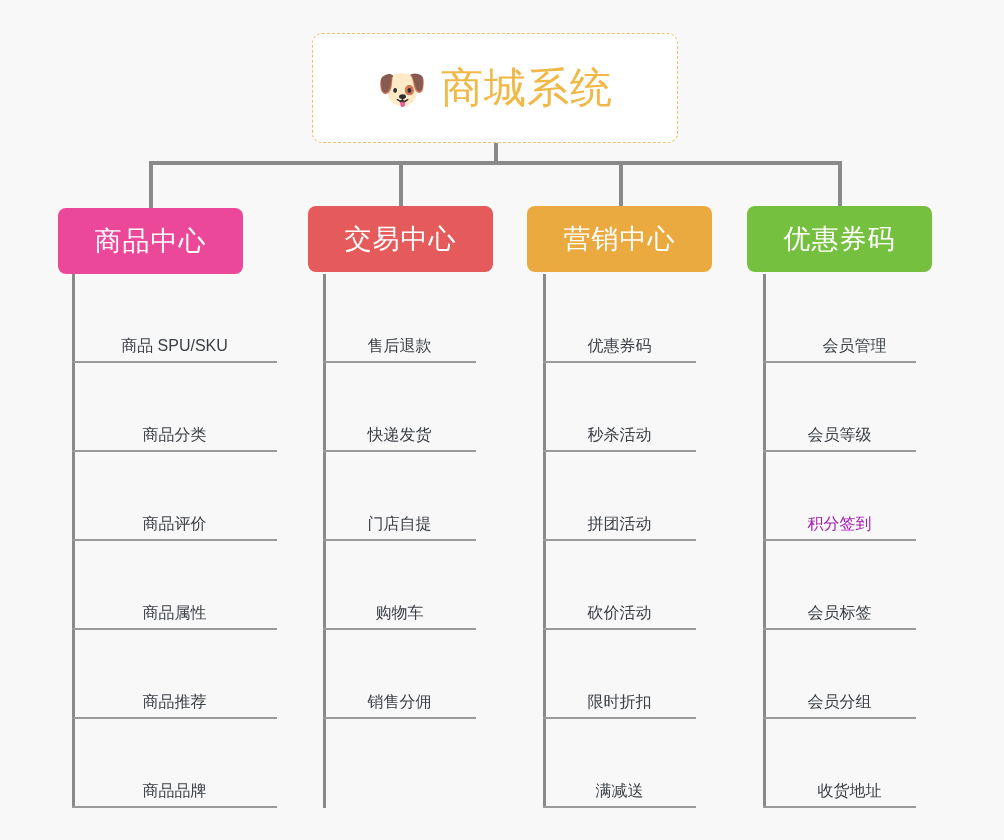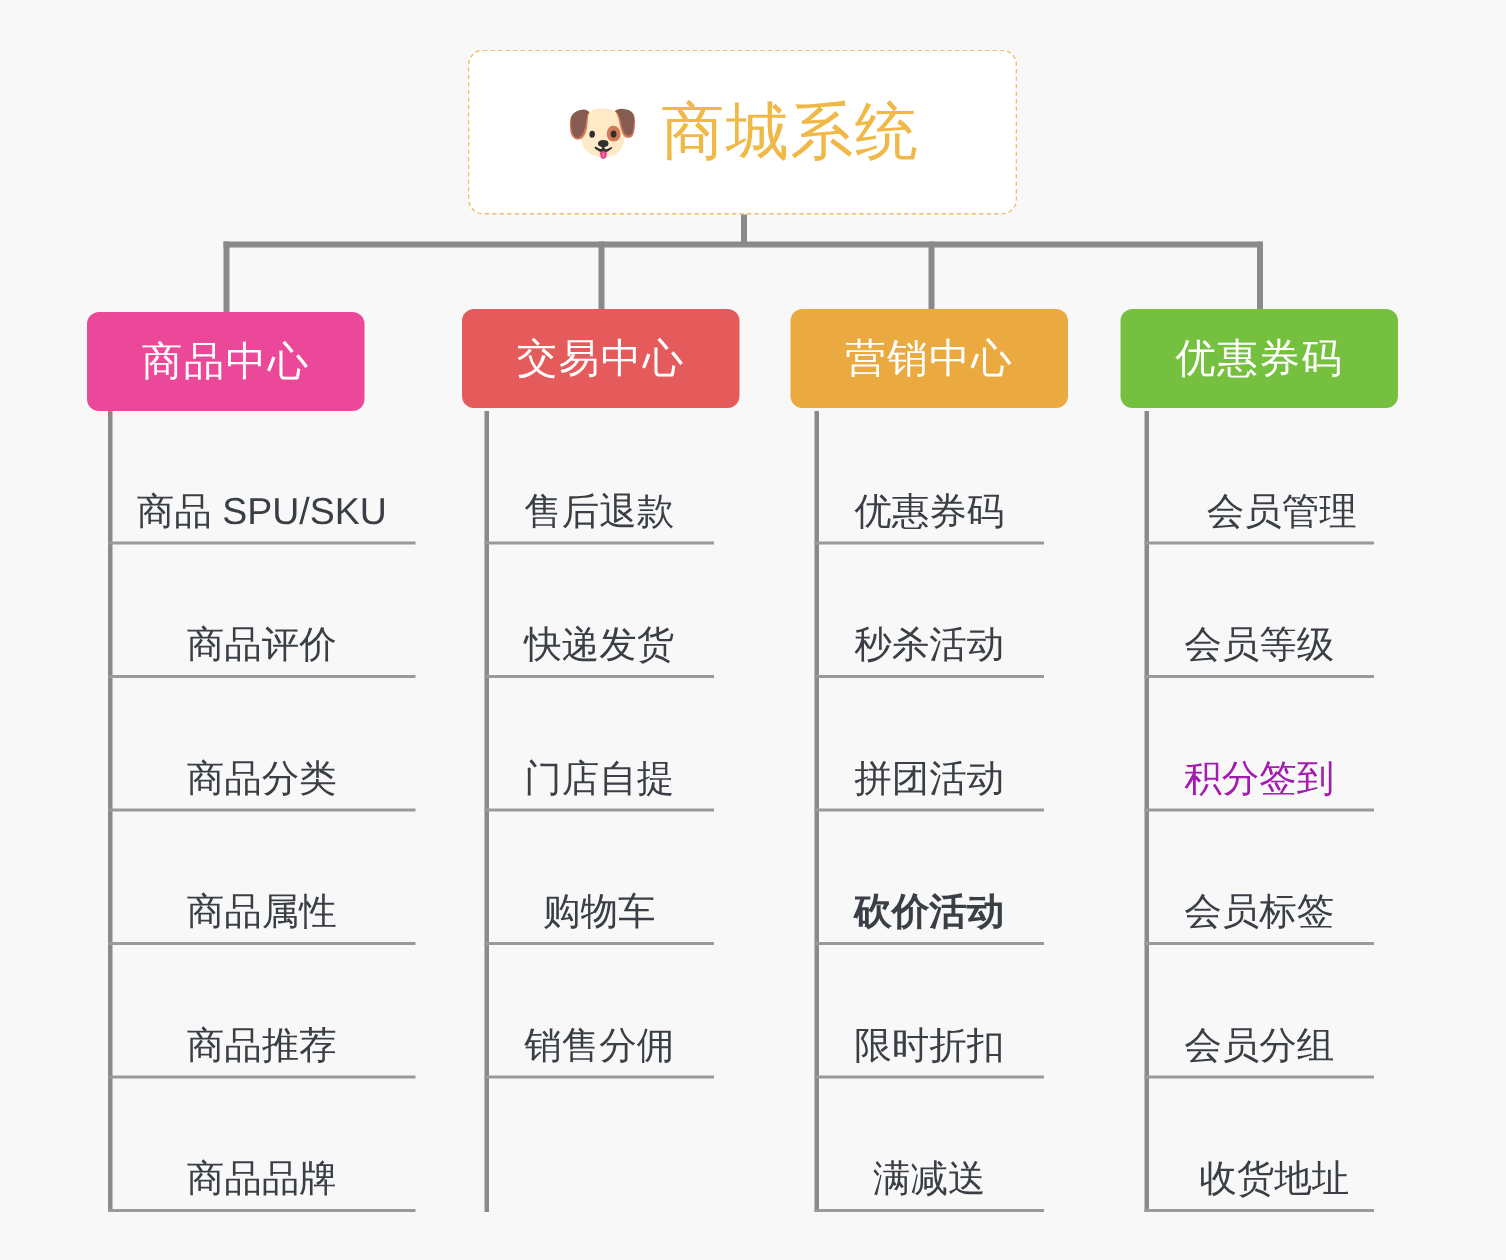--- a/index.html
+++ b/index.html
@@ -91,21 +91,21 @@
     position: relative;
     box-sizing: border-box;
     height: 89px;
     border-bottom: 2px solid #9a9a9a;
     display: flex;
     align-items: flex-end;
     justify-content: center;
     padding: 0 14px 6px 14px;
   }
   .leaf-label {
-    font-size: 25px;
+    font-size: 16px;
     color: #3a3f45;
     white-space: nowrap;
     line-height: 1.1;
     text-align: center;
   }
 </style>
 </head>
 <body style="background: rgb(248, 248, 248);">
 
 <div id="mindmap">
@@ -134,26 +134,26 @@
   <div class="cat-box" style="left: 747px; top: 206px; width: 185px; background: rgb(118, 192, 64);">
     <span>优惠券码</span>
   </div>
 
   <div class="leaf-col" style="left:72px; width:205px;">
     <div class="leaf-spine" style="height: 534px; background: rgb(138, 138, 138);"></div>
     <div class="leaf-item" style="border-bottom-color: rgb(154, 154, 154);">
         <span class="leaf-label" style="color: rgb(58, 63, 69);">商品 SPU/SKU</span>
       </div>
     <div class="leaf-item" style="border-bottom-color: rgb(154, 154, 154);">
+        <span class="leaf-label" style="color: rgb(58, 63, 69);">商品分类</span>
+      </div>
+    <div class="leaf-item" style="border-bottom-color: rgb(154, 154, 154);">
         <span class="leaf-label" style="color: rgb(58, 63, 69);">商品评价</span>
       </div>
     <div class="leaf-item" style="border-bottom-color: rgb(154, 154, 154);">
-        <span class="leaf-label" style="color: rgb(58, 63, 69);">商品分类</span>
-      </div>
-    <div class="leaf-item" style="border-bottom-color: rgb(154, 154, 154);">
         <span class="leaf-label" style="color: rgb(58, 63, 69);">商品属性</span>
       </div>
     <div class="leaf-item" style="border-bottom-color: rgb(154, 154, 154);">
         <span class="leaf-label" style="color: rgb(58, 63, 69);">商品推荐</span>
       </div>
     <div class="leaf-item" style="border-bottom-color: rgb(154, 154, 154);">
         <span class="leaf-label" style="color: rgb(58, 63, 69);">商品品牌</span>
       </div>
   </div>
 
@@ -180,21 +180,21 @@
     <div class="leaf-spine" style="height: 534px; background: rgb(138, 138, 138);"></div>
     <div class="leaf-item" style="border-bottom-color: rgb(154, 154, 154);">
         <span class="leaf-label" style="color: rgb(58, 63, 69);">优惠券码</span>
       </div>
     <div class="leaf-item" style="border-bottom-color: rgb(154, 154, 154);">
         <span class="leaf-label" style="color: rgb(58, 63, 69);">秒杀活动</span>
       </div>
     <div class="leaf-item" style="border-bottom-color: rgb(154, 154, 154);">
         <span class="leaf-label" style="color: rgb(58, 63, 69);">拼团活动</span>
       </div>
-    <div class="leaf-item" style="border-bottom-color: rgb(154, 154, 154); font-weight: bold;">
+    <div class="leaf-item" style="border-bottom-color: rgb(154, 154, 154);">
         <span class="leaf-label" style="color: rgb(58, 63, 69);">砍价活动</span>
       </div>
     <div class="leaf-item" style="border-bottom-color: rgb(154, 154, 154);">
         <span class="leaf-label" style="color: rgb(58, 63, 69);">限时折扣</span>
       </div>
     <div class="leaf-item" style="border-bottom-color: rgb(154, 154, 154);">
         <span class="leaf-label" style="color: rgb(58, 63, 69);">满减送</span>
       </div>
   </div>
 

